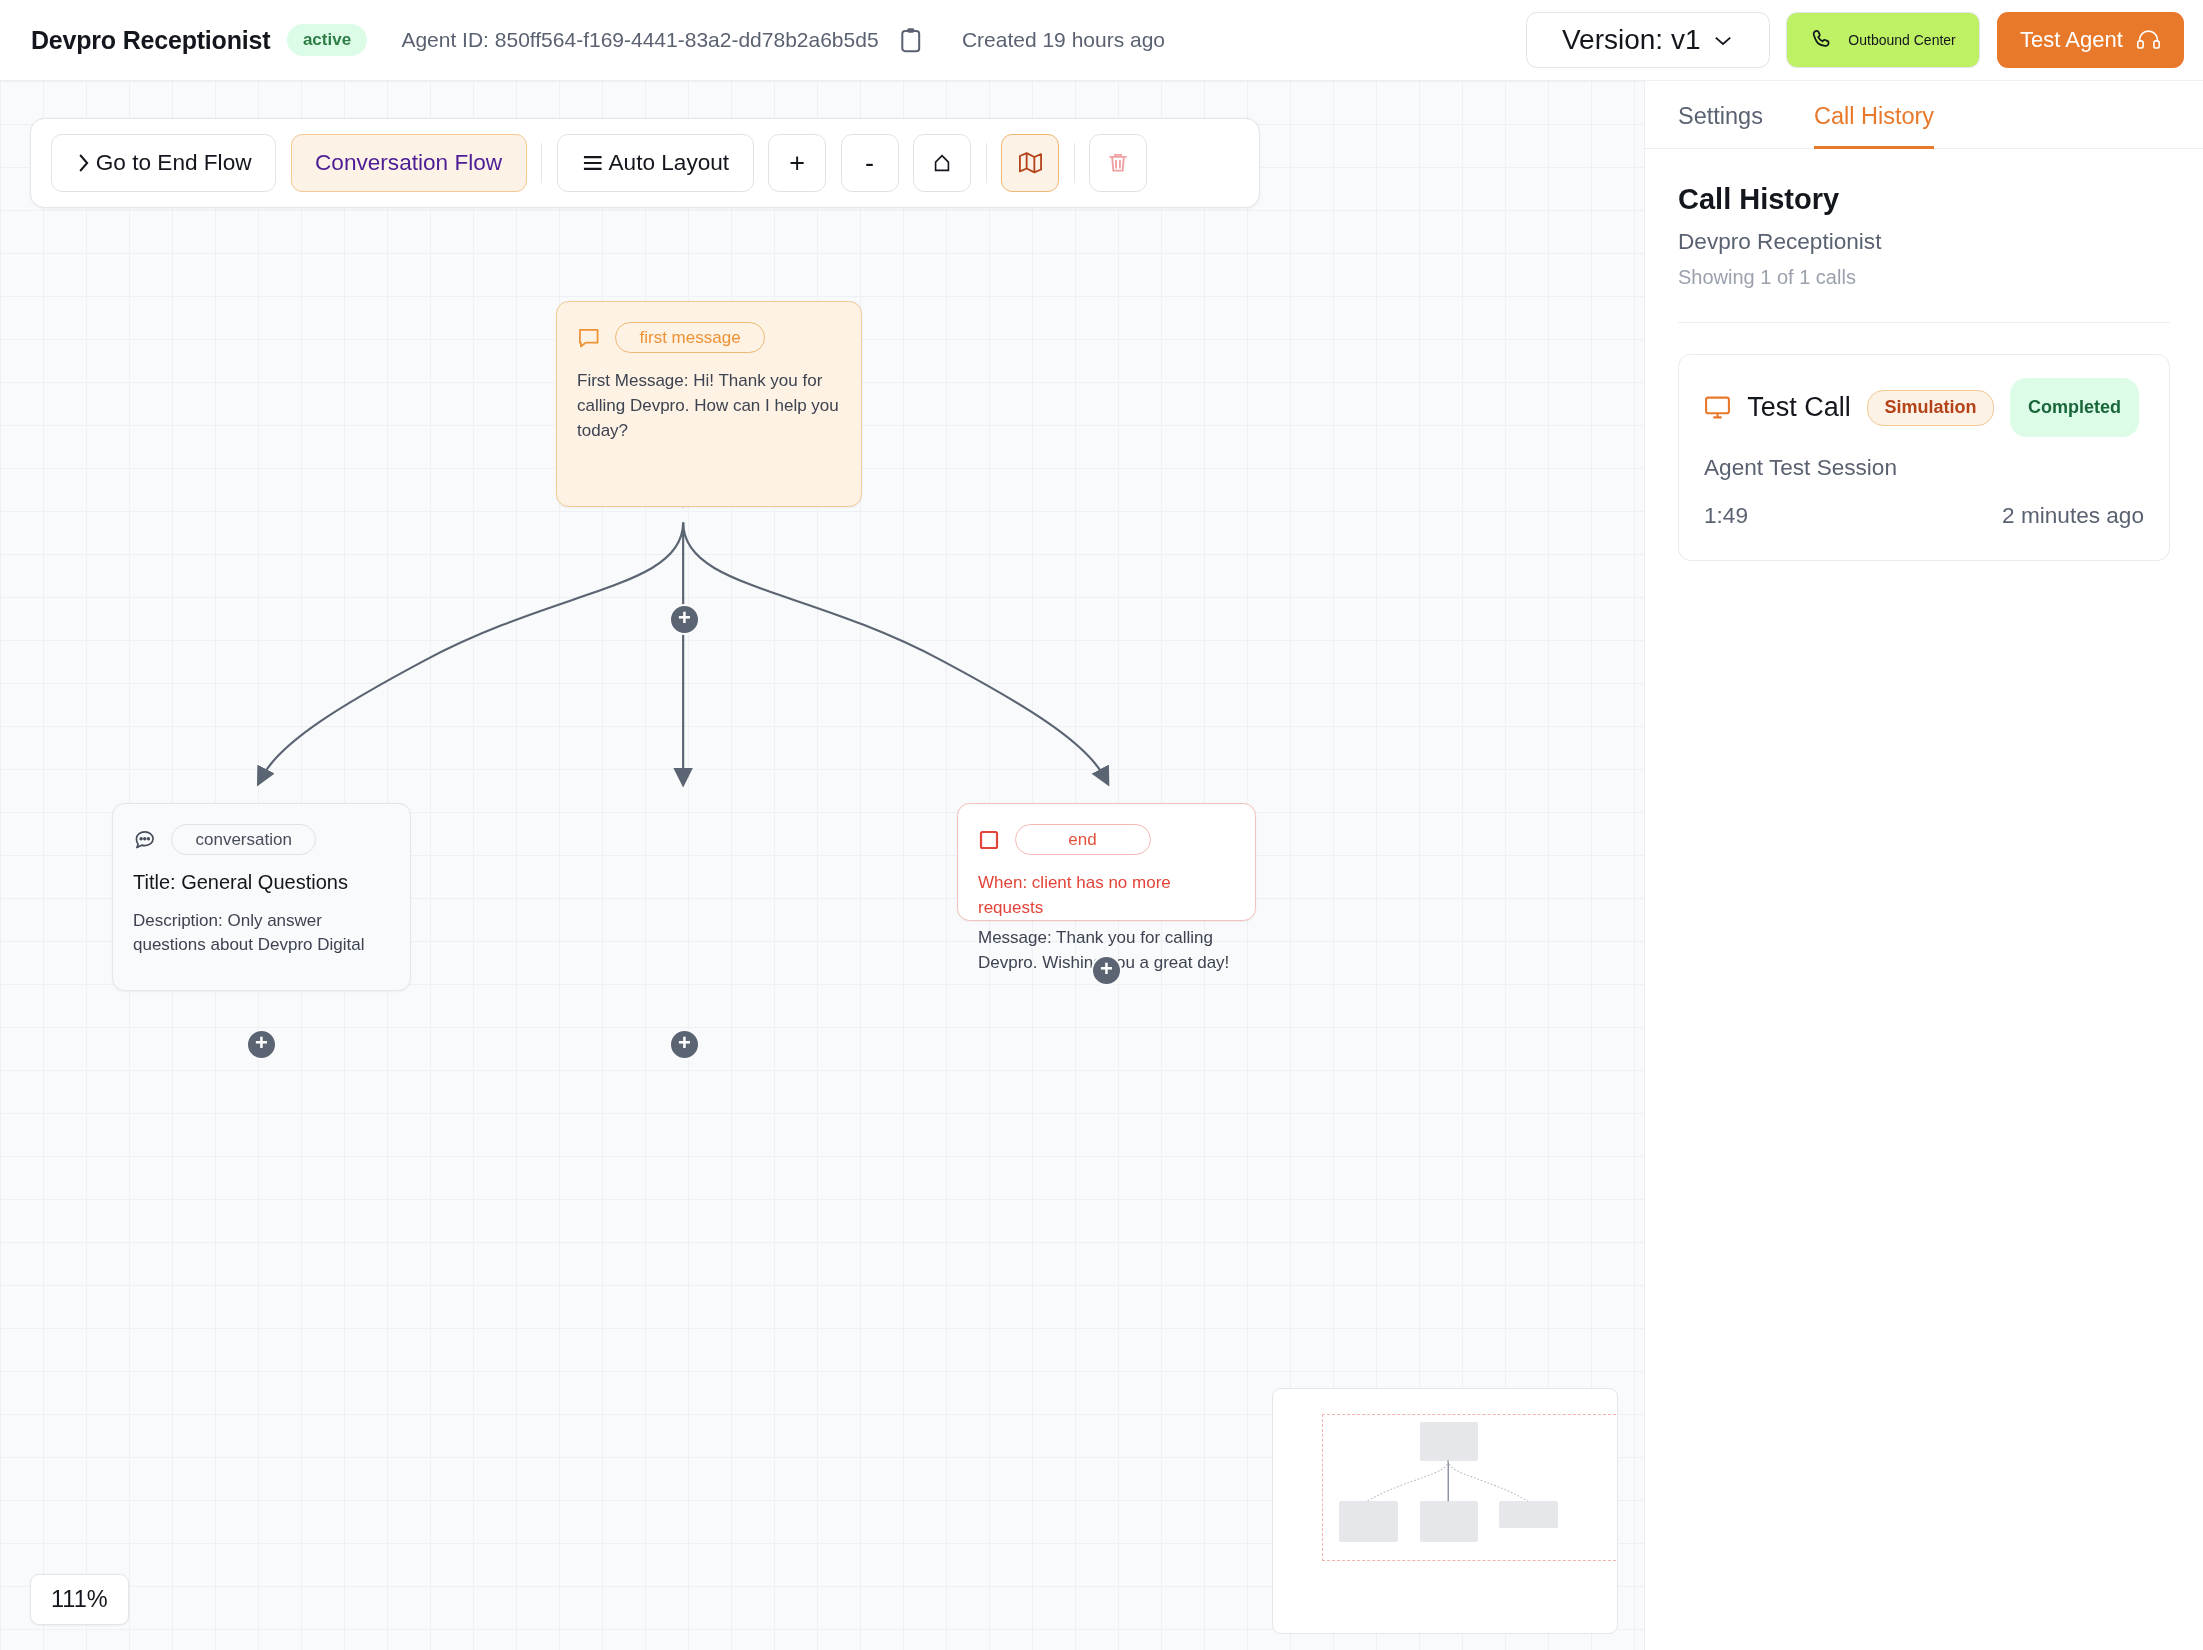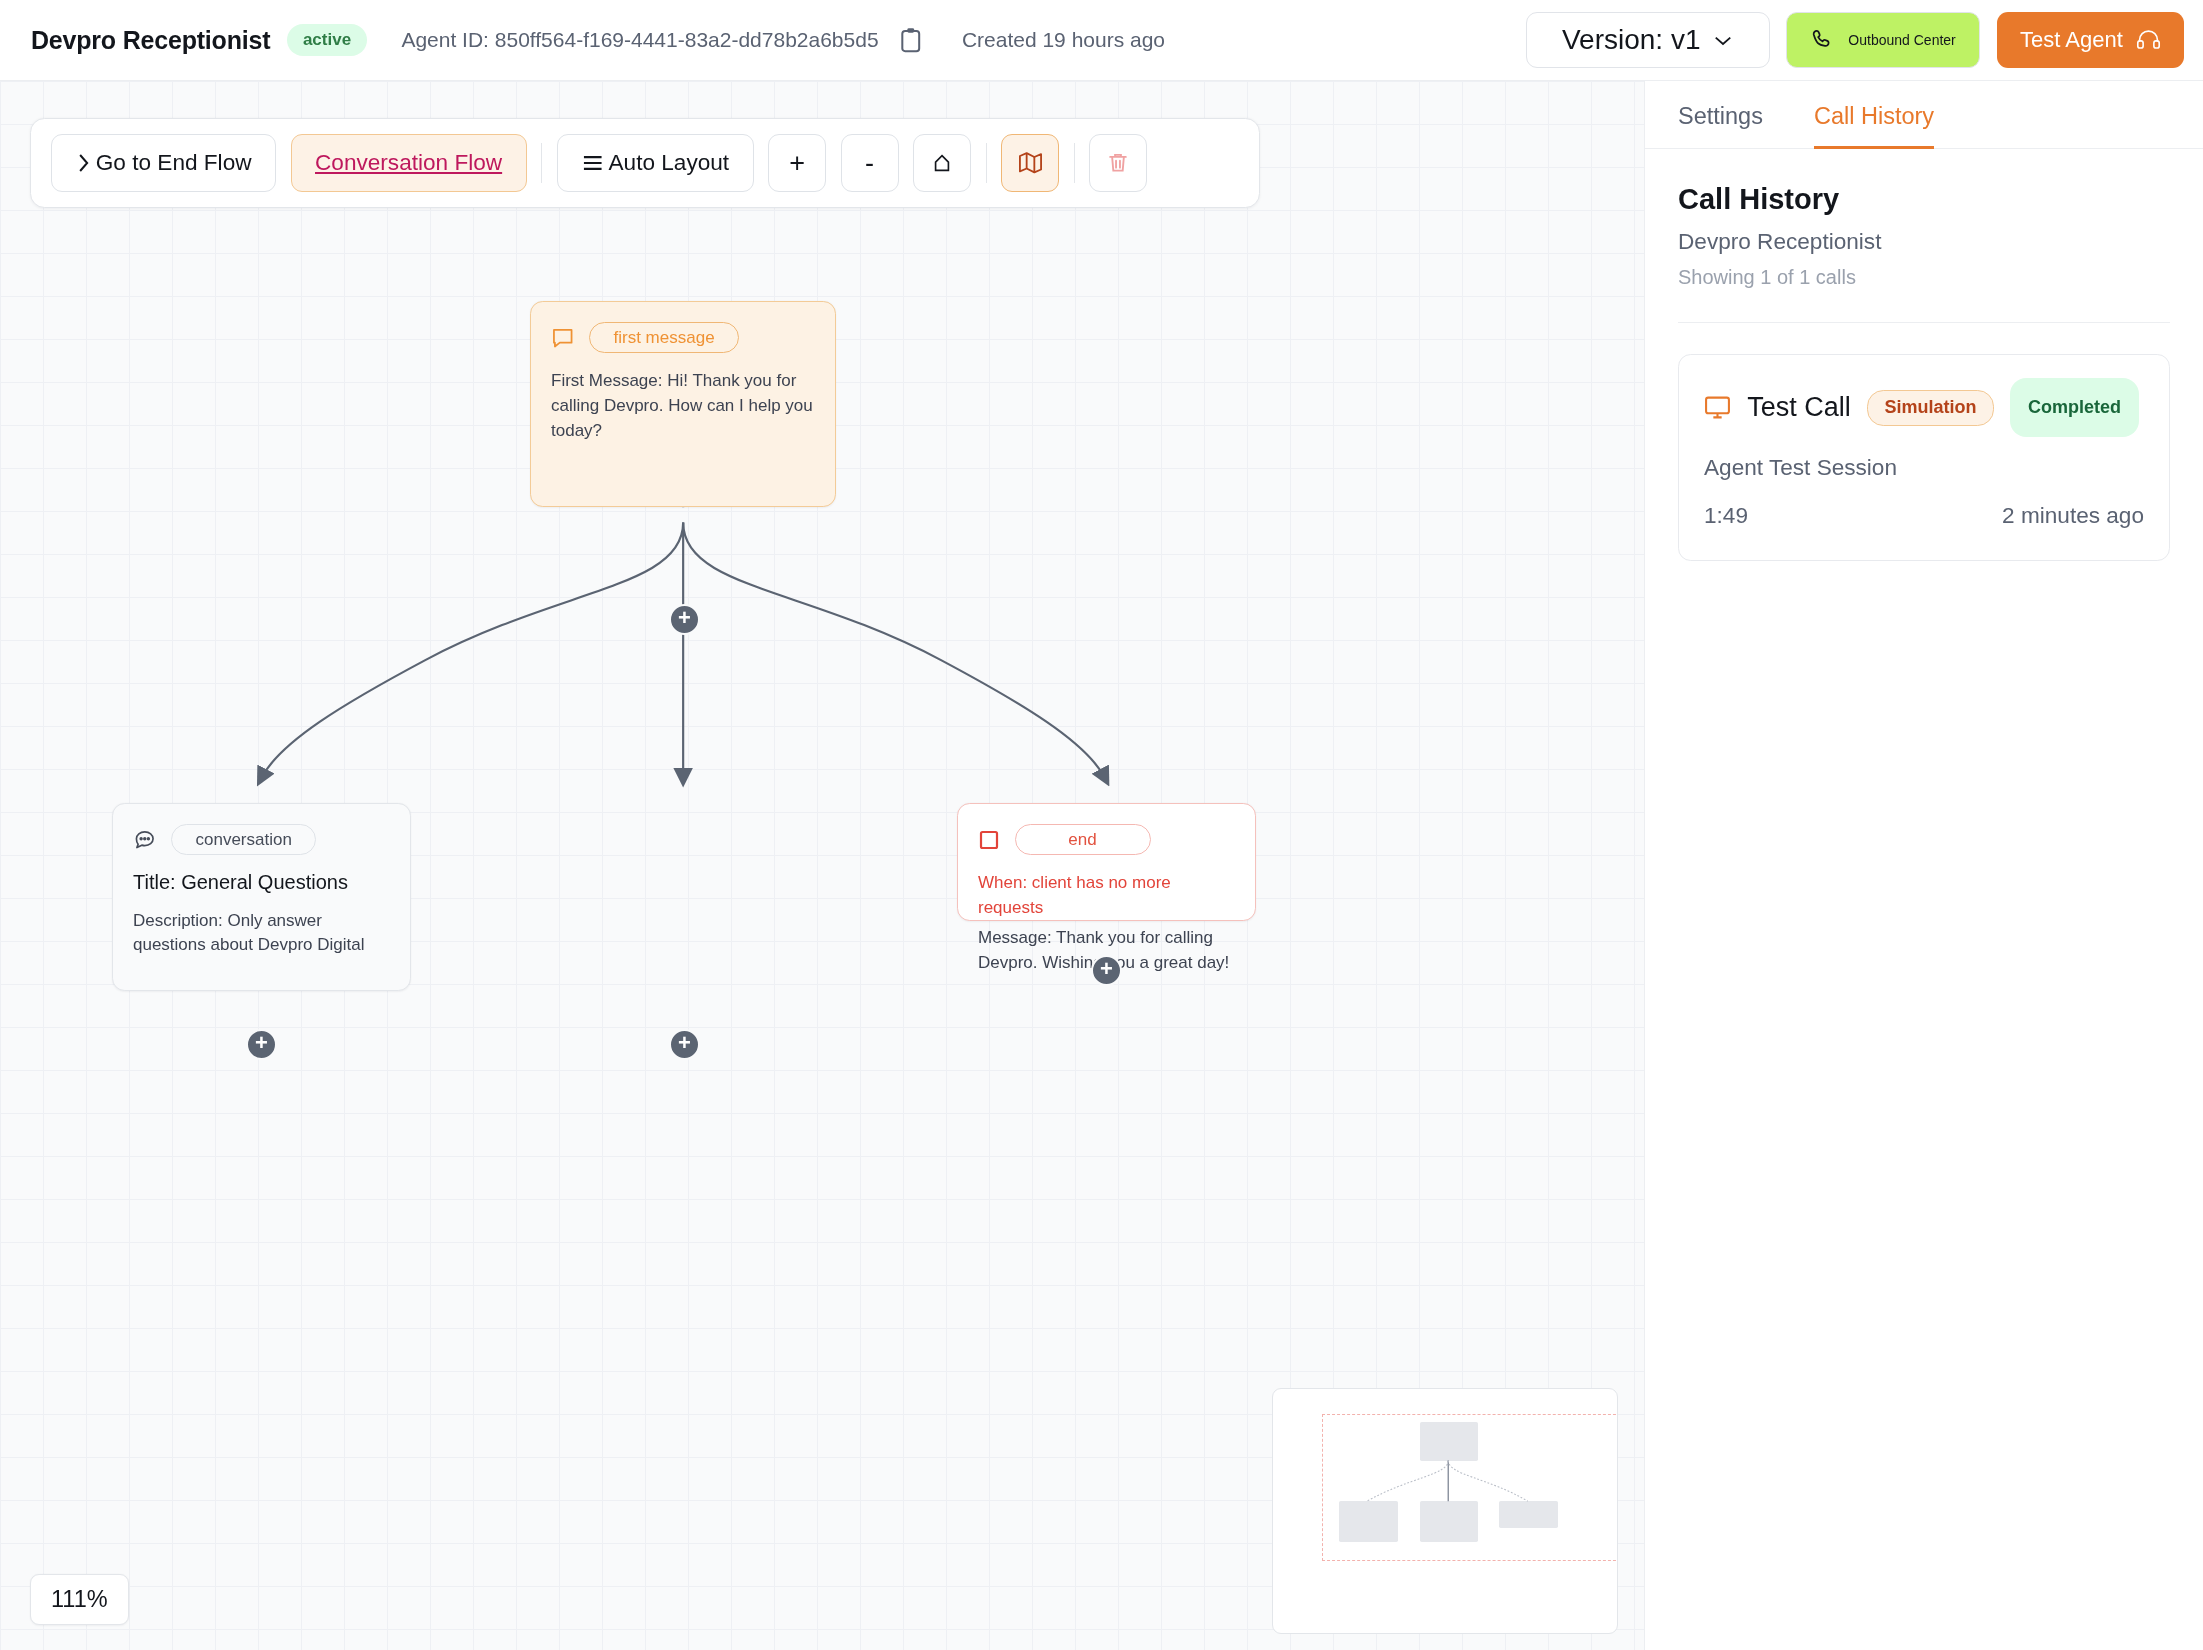--- a/index.html
+++ b/index.html
@@ -91,21 +91,21 @@
     padding: 0 20px; gap: 14.5px;
     box-shadow: 0 0.9px 2.7px rgba(20,25,35,.05);
   }
   .tb-btn {
     height: 58px; border: 0.9px solid #dfe3e8; border-radius: 11px;
     background: #fff; display: flex; align-items: center; gap: 4px;
     padding: 0 23.5px; cursor: pointer;
     font-size: 22.6px; color: #13161c; white-space: nowrap;
   }
   .tb-btn.active {
-    background: #fdf2e6; border-color: #f3c893; color: #be185d; text-decoration: underline;
+    background: #fdf2e6; border-color: #f3c893; color: #4c1d95;
   }
   .tb-sep { width: 0.9px; height: 40px; background: #e3e6ea; }
   .tb-icon-btn {
     width: 58px; height: 58px; border: 0.9px solid #dfe3e8; border-radius: 11px;
     background: #fff; display: flex; align-items: center; justify-content: center;
     cursor: pointer; font-size: 27px; color: #13161c; padding: 0;
   }
   .tb-icon-btn.active { background: #fdf2e6; border-color: #f0b775; }
   .tb-icon-btn.danger { color: #f0a2a2; }
 
@@ -118,21 +118,21 @@
   }
   .node-head { display: flex; align-items: center; gap: 14.5px; margin-bottom: 16.3px; }
   .node-chip {
     border-radius: 16.3px; padding: 4.5px 23.5px;
     font-size: 17px; text-align: center; min-width: 136px;
   }
   .node-body { font-size: 17px; line-height: 1.45; color: #3d4351; }
   .node-line { font-size: 17px; line-height: 1.45; }
 
   .node.first-message {
-    left: 530px; top: 220px; width: 306px; height: 206px;
+    left: 556px; top: 220px; width: 306px; height: 206px;
     background: #fdf2e4; border: 0.9px solid #f3cb97;
   }
   .node.first-message .node-chip { border: 0.9px solid #f0b775; color: #ef9234; background: #fdf2e4; }
 
   .node.conversation {
     left: 112px; top: 722px; width: 299px; height: 188px;
     background: #f9fafb; border: 0.9px solid #e3e6ea;
   }
   .node.conversation .node-chip { border: 0.9px solid #dfe3e8; color: #464c59; background: #f9fafb; }
   .node-title { font-size: 20px; color: #13161c; margin-bottom: 14.5px; }

